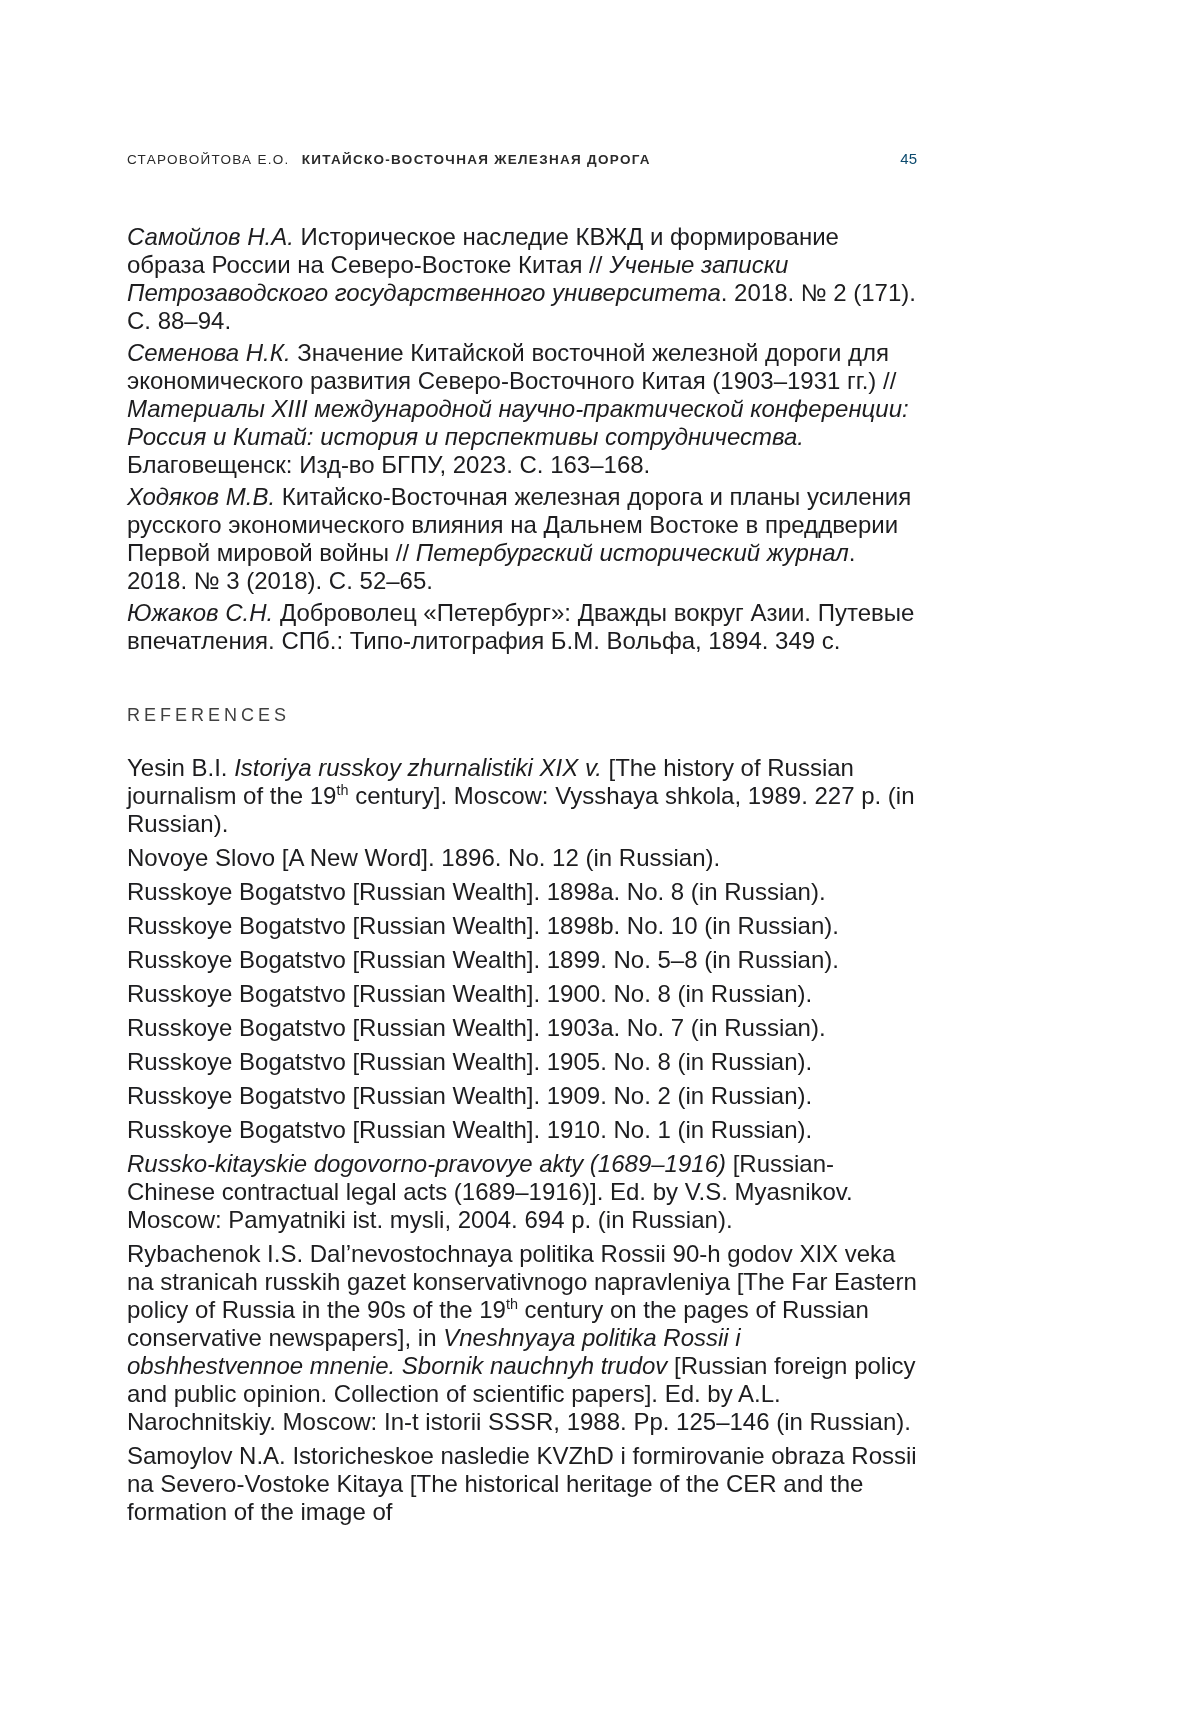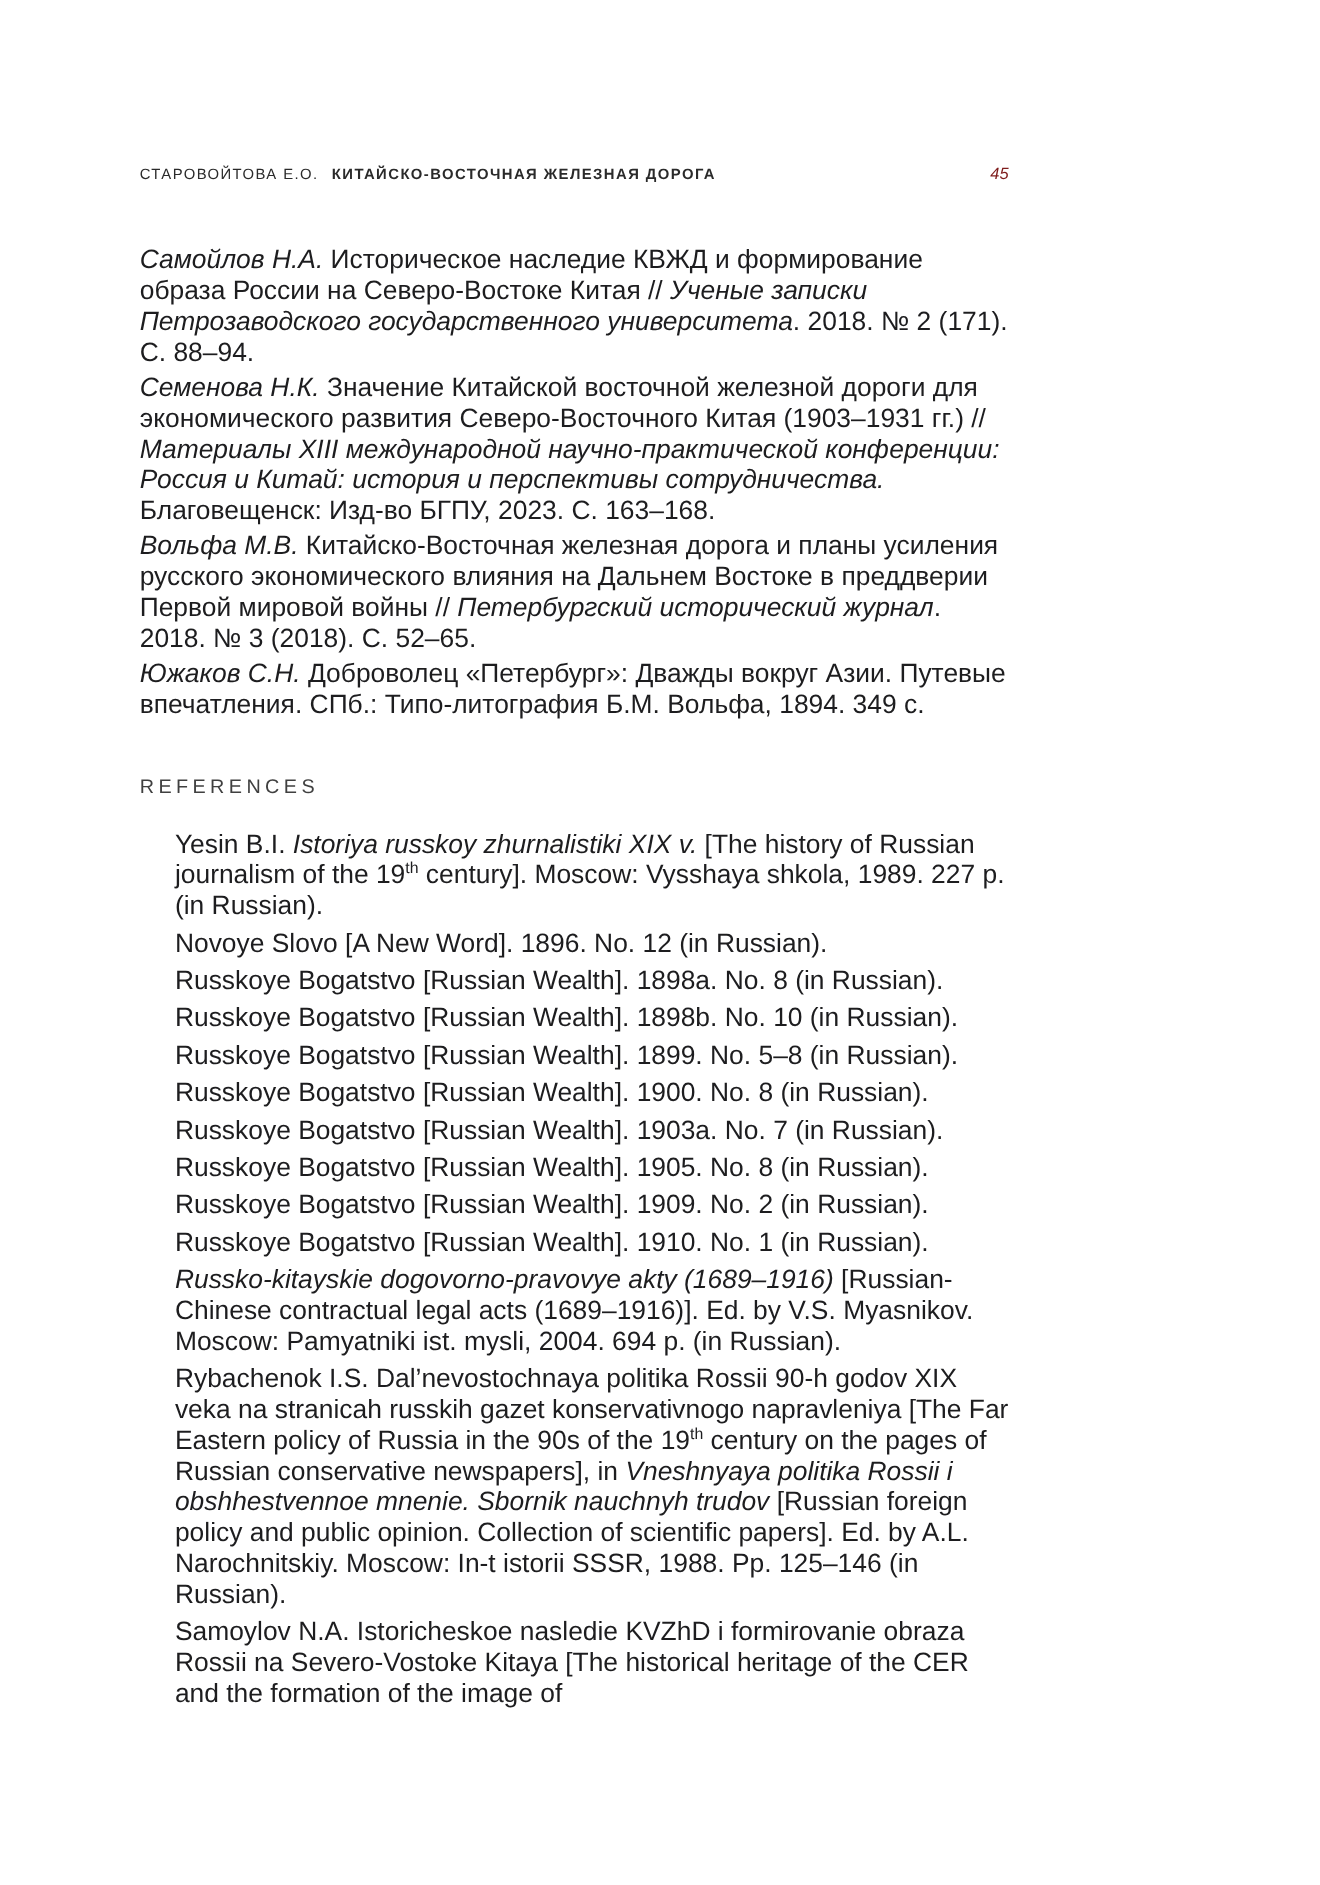--- a/index.html
+++ b/index.html
@@ -23,28 +23,28 @@
     margin-bottom: 56px;
   }
   .running-title {
     font-size: 13.5px;
     letter-spacing: 1.3px;
     color: #2a2a2a;
     white-space: nowrap;
   }
   .running-title .author { font-weight: 400; margin-right: 12px; }
   .running-title .title  { font-weight: 700; }
-  .page-number { font-size: 15px; color: #7f1d1d; font-style: italic; }
+  .page-number { font-size: 15px; color: #0c4a6e; }
   .ref-entry {
     font-size: 24px;
     line-height: 28px;
     text-align: left;
   }
   #ru-refs .ref-entry { margin-bottom: 4px; }
-  #en-refs .ref-entry { margin-bottom: 6px; margin-left: 32px; }
+  #en-refs .ref-entry { margin-bottom: 6px; }
   .section-heading {
     font-size: 18px;
     font-weight: 400;
     letter-spacing: 4px;
     margin: 50px 0 28px 0;
     color: #404040;
   }
   .ref-entry em { font-style: italic; }
   .ref-entry sup { font-size: 0.6em; vertical-align: super; line-height: 0; }
 </style>
@@ -58,21 +58,21 @@
       <span class="author">СТАРОВОЙТОВА Е.О.</span><span class="title">КИТАЙСКО-ВОСТОЧНАЯ ЖЕЛЕЗНАЯ ДОРОГА</span>
     </div>
     <span class="page-number">45</span>
   </header>
 
   <main class="content">
 
     <section id="ru-refs">
         <p class="ref-entry"><em>Самойлов Н.А.</em><span> Историческое наследие КВЖД и формирование образа России на Северо-Востоке Китая // </span><em>Ученые записки Петрозаводского государственного университета</em><span>. 2018. № 2 (171). С. 88–94.</span></p>
         <p class="ref-entry"><em>Семенова Н.К.</em><span> Значение Китайской восточной железной дороги для экономического развития Северо-Восточного Китая (1903–1931 гг.) // </span><em>Материалы XIII международной научно-практической конференции: Россия и Китай: история и перспективы сотрудничества.</em><span> Благовещенск: Изд-во БГПУ, 2023. С. 163–168.</span></p>
-        <p class="ref-entry"><em>Вольфа М.В.</em><span> Китайско-Восточная железная дорога и планы усиления русского экономического влияния на Дальнем Востоке в преддверии Первой мировой войны // </span><em>Петербургский исторический журнал</em><span>. 2018. № 3 (2018). С. 52–65.</span></p>
+        <p class="ref-entry"><em>Ходяков М.В.</em><span> Китайско-Восточная железная дорога и планы усиления русского экономического влияния на Дальнем Востоке в преддверии Первой мировой войны // </span><em>Петербургский исторический журнал</em><span>. 2018. № 3 (2018). С. 52–65.</span></p>
         <p class="ref-entry"><em>Южаков С.Н.</em><span> Доброволец «Петербург»: Дважды вокруг Азии. Путевые впечатления. СПб.: Типо-литография Б.М. Вольфа, 1894. 349 с.</span></p>
       </section>
 
     <h2 class="section-heading">REFERENCES</h2>
 
     <section id="en-refs">
         <p class="ref-entry"><span>Yesin B.I. </span><em>Istoriya russkoy zhurnalistiki XIX v.</em><span> [The history of Russian journalism of the 19</span><sup>th</sup><span> century]. Moscow: Vysshaya shkola, 1989. 227 p. (in Russian).</span></p>
         <p class="ref-entry"><span>Novoye Slovo [A New Word]. 1896. No. 12 (in Russian).</span></p>
         <p class="ref-entry"><span>Russkoye Bogatstvo [Russian Wealth]. 1898a. No. 8 (in Russian).</span></p>
         <p class="ref-entry"><span>Russkoye Bogatstvo [Russian Wealth]. 1898b. No. 10 (in Russian).</span></p>

